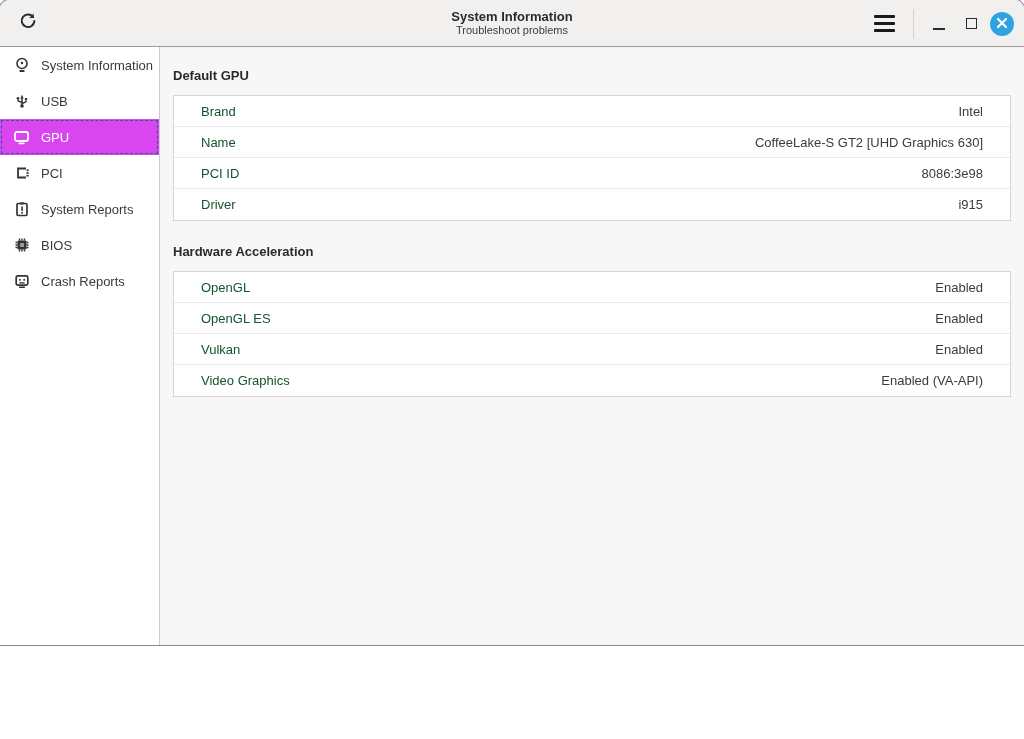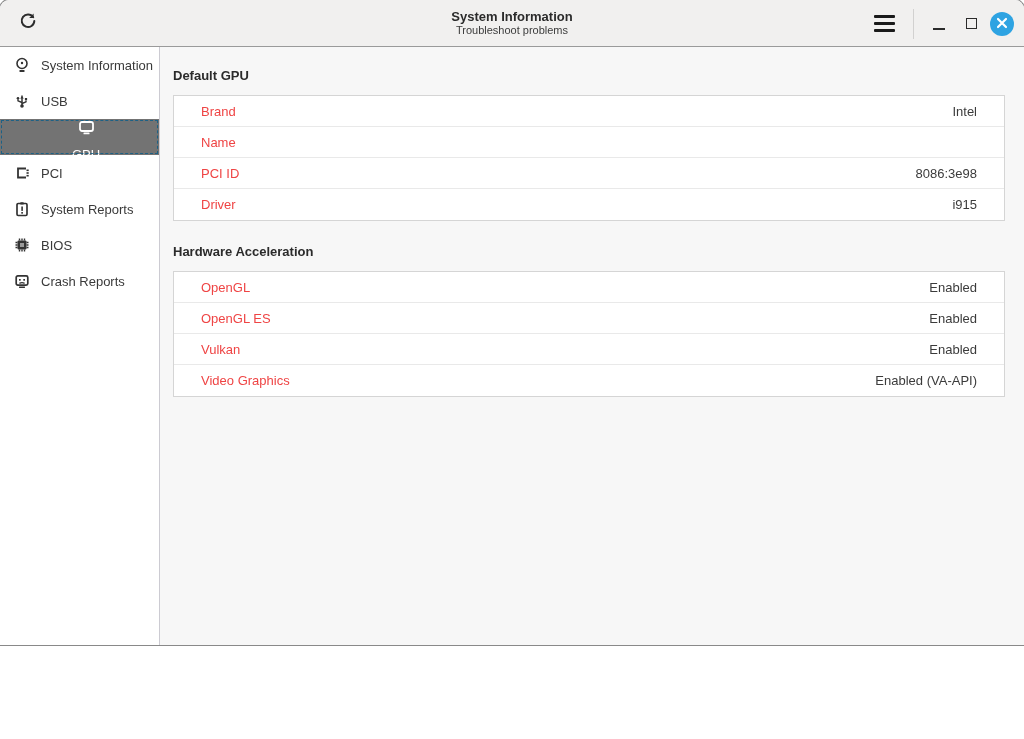--- a/index.html
+++ b/index.html
@@ -84,41 +84,41 @@
     content: "";
     position: absolute; inset: 1px;
     border: 1px dashed rgba(13,95,138,0.85);
     pointer-events: none;
   }
   .stroke-ic { stroke: #333333; fill: none; }
   .fill-ic { fill: #333333; }
 
   .content {
     flex: 1; background: #f7f7f7;
-    padding: 13px 19px 0 13px;
+    padding: 13px 13px 0 13px;
     overflow: hidden;
   }
   .section-title {
     font-size: 13px; font-weight: bold; color: #2b2b2b;
     margin: 8px 0 12px 0;
   }
   .kv-table {
     background: #ffffff;
     border: 1px solid #d5d5d5;
     margin-bottom: 23px;
   }
   .kv-row {
     height: 31px;
     display: flex; align-items: center; justify-content: space-between;
     padding: 0 27px;
     border-bottom: 1px solid #e9e9e9;
     font-size: 13px;
   }
   .kv-row:last-child { border-bottom: none; }
-  .kv-label { color: #ef4444; text-align: center; }
+  .kv-label { color: #14532d; text-align: center; }
   .kv-value { color: #3b3b3b; }
 </style>
 </head>
 <body>
 
 <div class="window">
 
   <div class="titlebar">
     <div class="refresh-btn">
       <span>
@@ -180,21 +180,21 @@
             <path d="M8 3.5 L6.1 5.5 L9.9 5.5 Z" class="fill-ic"></path>
             <path d="M8 9.5 L4 7.8 L4 6.2" class="stroke-ic" stroke-width="1.4"></path>
             <circle cx="4" cy="5.2" r="1.3" class="fill-ic"></circle>
             <path d="M8 10.5 L12 8.8 L12 7.4" class="stroke-ic" stroke-width="1.4"></path>
             <rect x="10.9" y="5" width="2.2" height="2.2" class="fill-ic"></rect>
           </svg>
         </span>
         <span>USB</span>
       </div>
 
-      <div class="side-item selected" style="background:#737373;flex-direction:column;">
+      <div class="side-item selected" style="background:#d946ef;">
         <span class="ic">
           <svg width="17" height="17" viewBox="0 0 17 17">
             <rect x="2" y="3" width="13" height="9" rx="2" class="stroke-ic" stroke-width="1.8"></rect>
             <rect x="5.5" y="13.5" width="6" height="1.8" rx="0.4" class="fill-ic"></rect>
           </svg>
         </span>
         <span>GPU</span>
       </div>
 
       <div class="side-item">
@@ -255,20 +255,21 @@
     <div class="content">
 
       <div class="section-title">Default GPU</div>
       <div class="kv-table">
         <div class="kv-row">
           <span class="kv-label">Brand</span>
           <span class="kv-value">Intel</span>
         </div>
         <div class="kv-row">
           <span class="kv-label">Name</span>
+          <span class="kv-value">CoffeeLake-S GT2 [UHD Graphics 630]</span>
         </div>
         <div class="kv-row">
           <span class="kv-label">PCI ID</span>
           <span class="kv-value">8086:3e98</span>
         </div>
         <div class="kv-row">
           <span class="kv-label">Driver</span>
           <span class="kv-value">i915</span>
         </div>
       </div>

